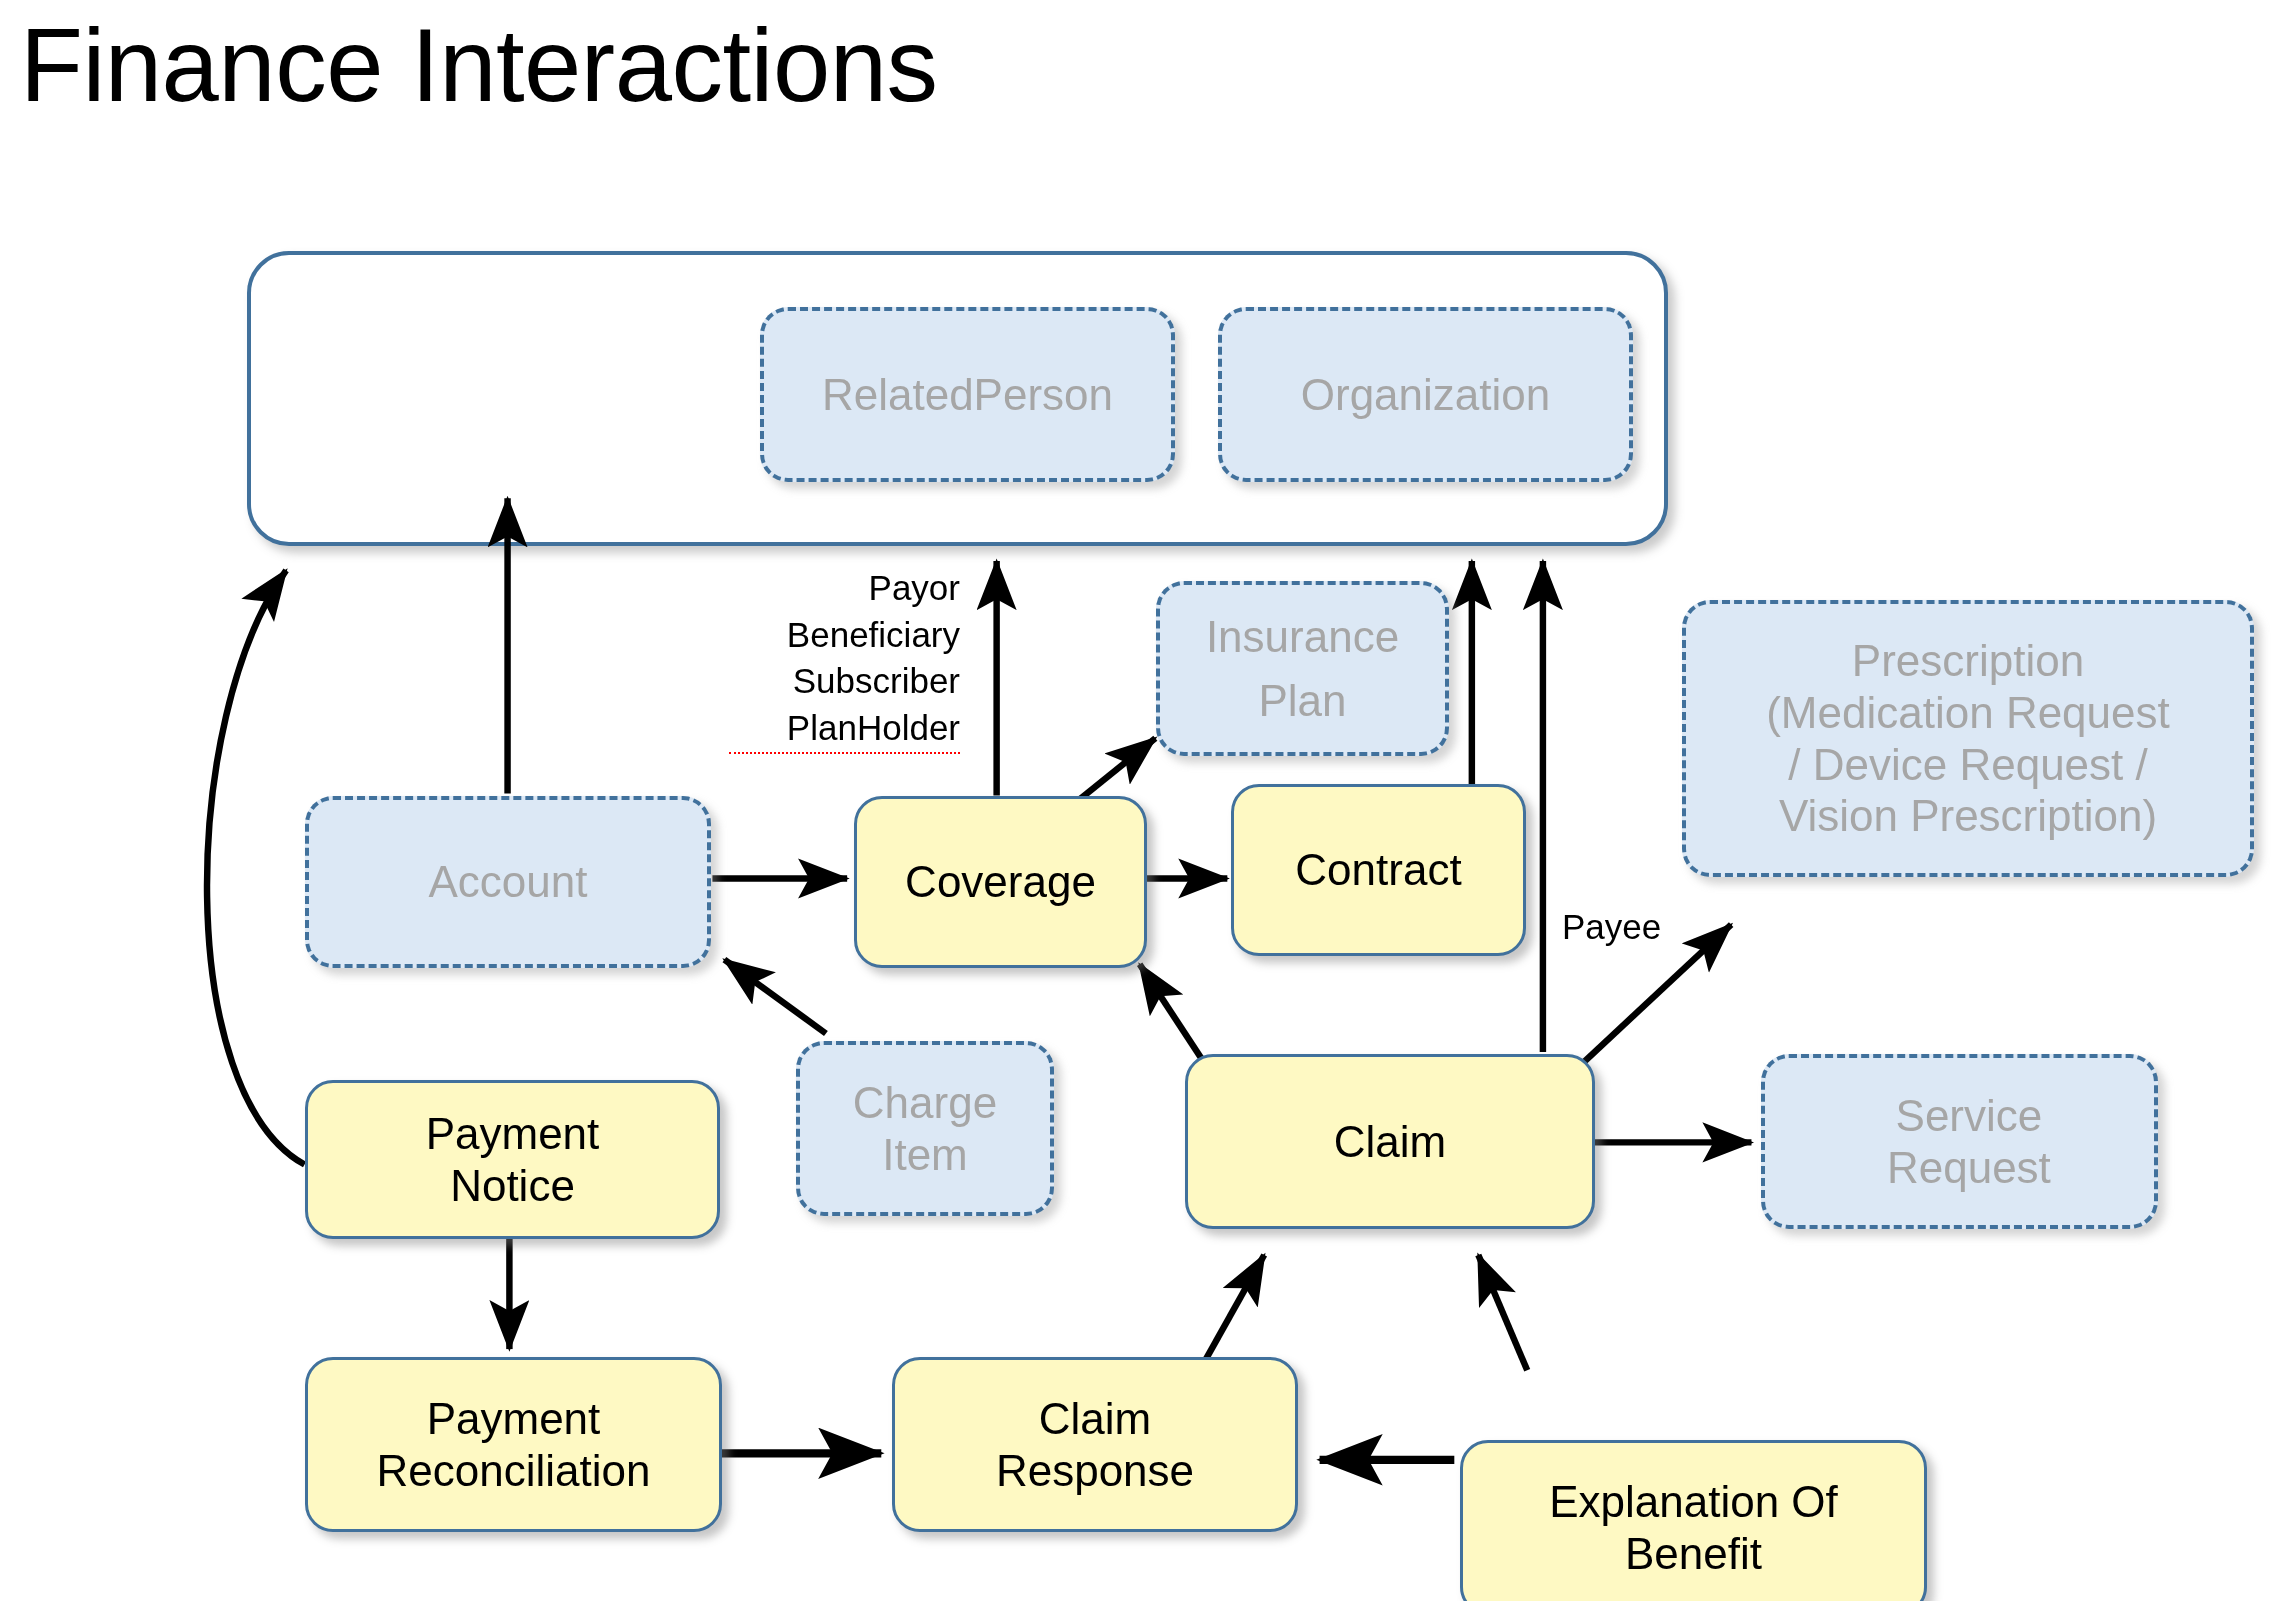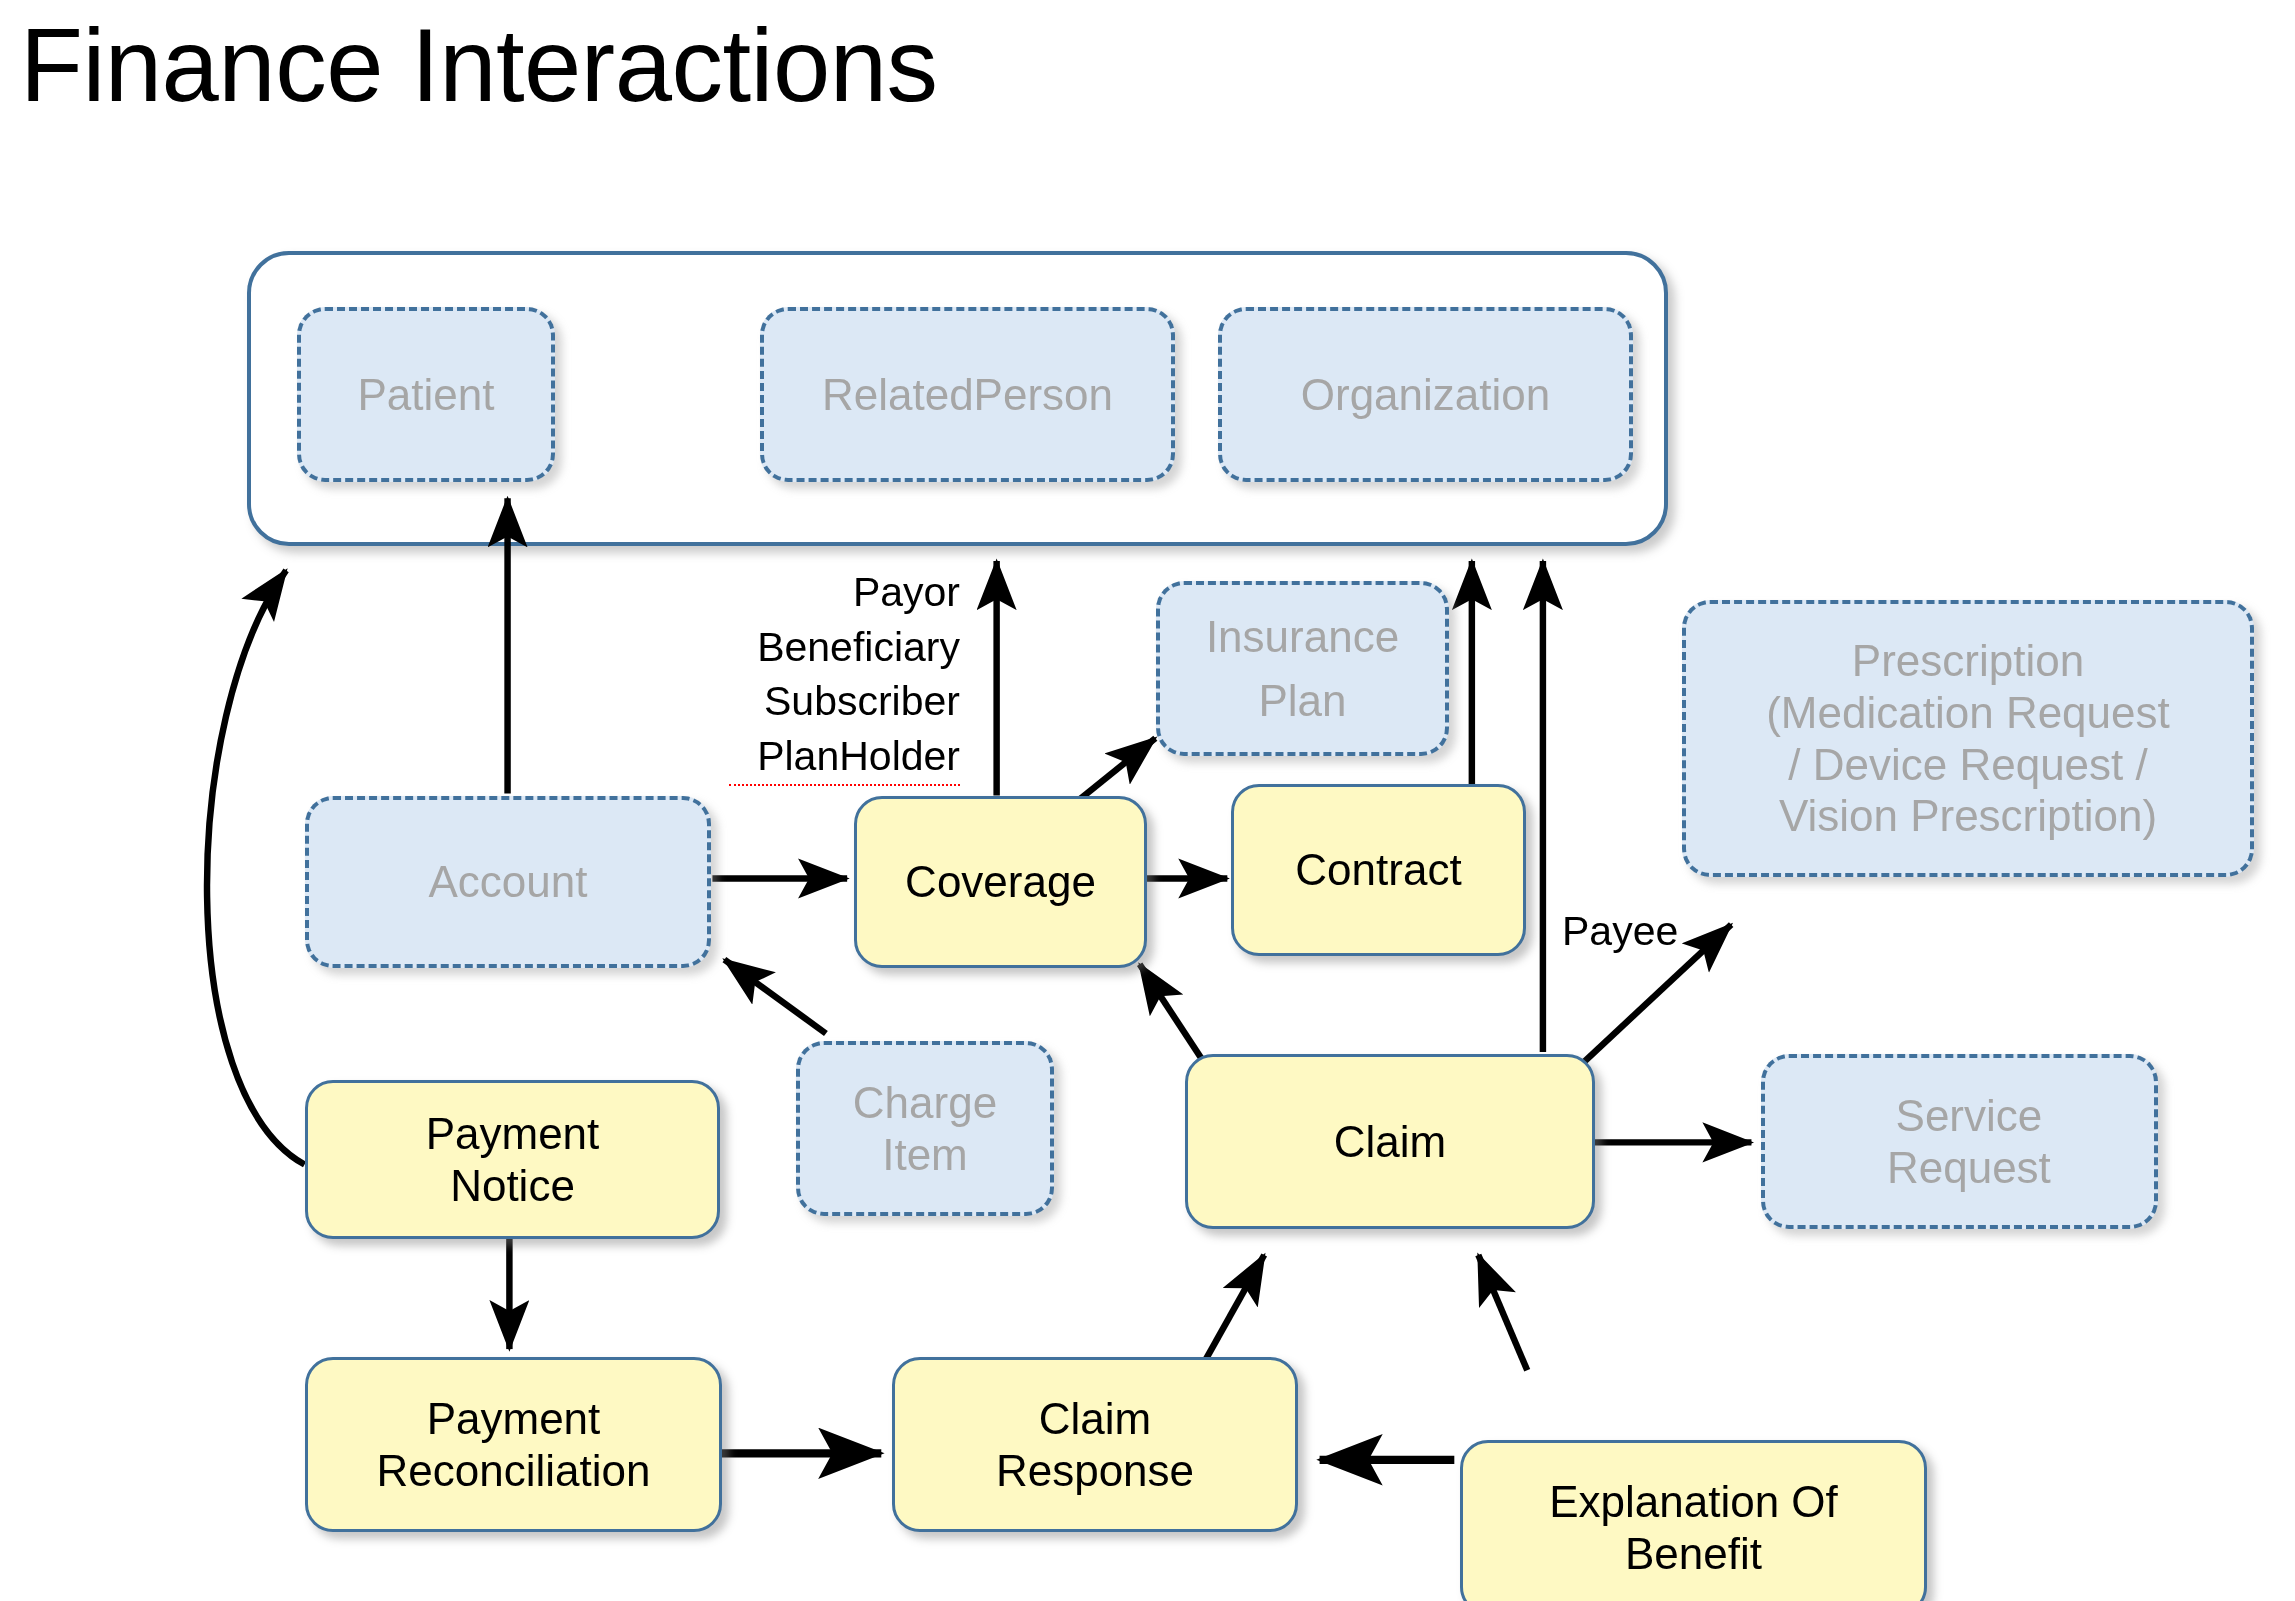--- a/index.html
+++ b/index.html
@@ -66,21 +66,21 @@
   .group-box {
     position: absolute;
     box-sizing: border-box;
     border: 4.6px solid #41719c;
     border-radius: 42px;
     background: #ffffff;
     box-shadow: 6.5px 6.5px 9.2px rgba(140,140,140,0.45);
   }
   .edge-label {
     position: absolute;
-    font-size: 41px;
+    font-size: 35px;
     color: #000000;
     line-height: 1.33;
     white-space: nowrap;
   }
   .edge-label.multiline { text-align: right; }
   .spellcheck {
     border-bottom: 2.8px dotted #ff0000;
     padding-bottom: 0.9px;
   }
   .f48 { font-size: 44px; }
@@ -172,23 +172,20 @@
 
   <div class="edge-label multiline" style="left:729px; top:565px; width:231px;">
     <div>Payor</div>
     <div>Beneficiary</div>
     <div>Subscriber</div>
     <div class="spellcheck">PlanHolder</div>
   </div>
 
   <div class="edge-label" style="left:1562px; top:904px;">Payee</div>
 
-  <div class="node dashed f48" style="left:297px; top:307px; width:258px; height:175px;">
-    <span>Patient</span>
-  </div>
 
   <div class="node dashed f48" style="left:760px; top:307px; width:415px; height:175px;">
     <span>RelatedPerson</span>
   </div>
 
   <div class="node dashed f48" style="left:1218px; top:307px; width:415px; height:175px;align-items:center;">
     <span>Organization</span>
   </div>
 
   <div class="node dashed f48" style="left:1156px; top:581px; width:293px; height:175px; flex-direction:column;gap:12px;">

